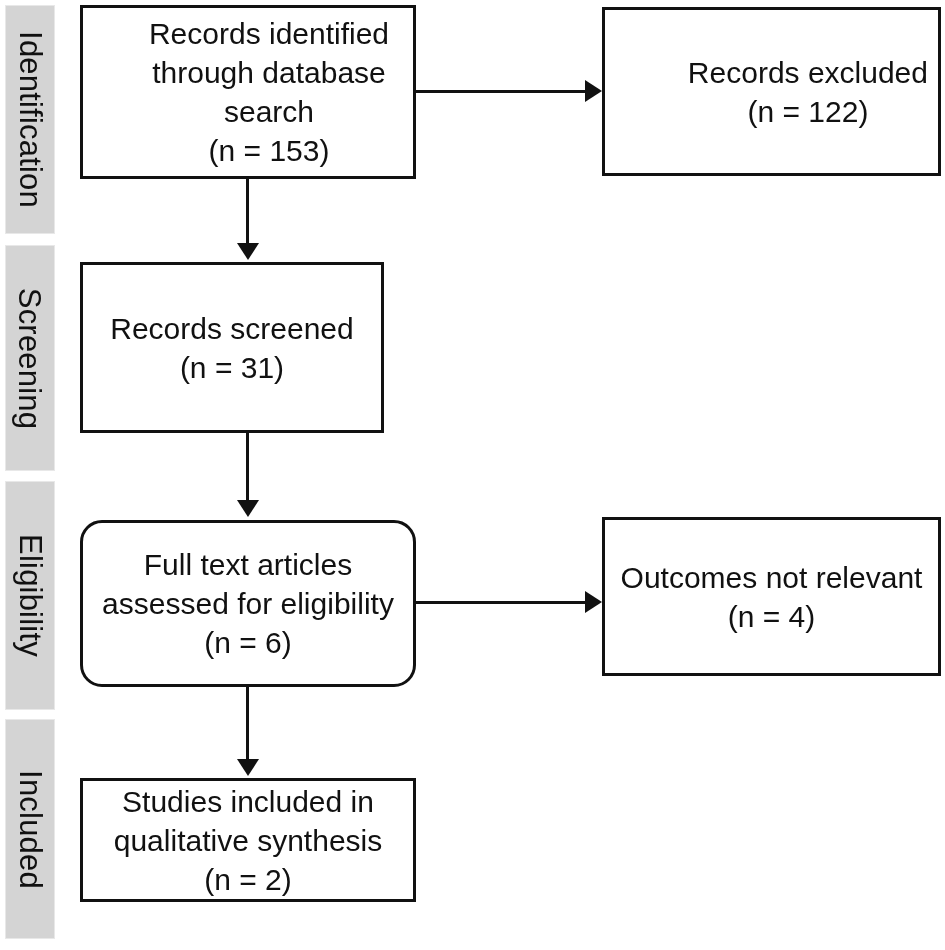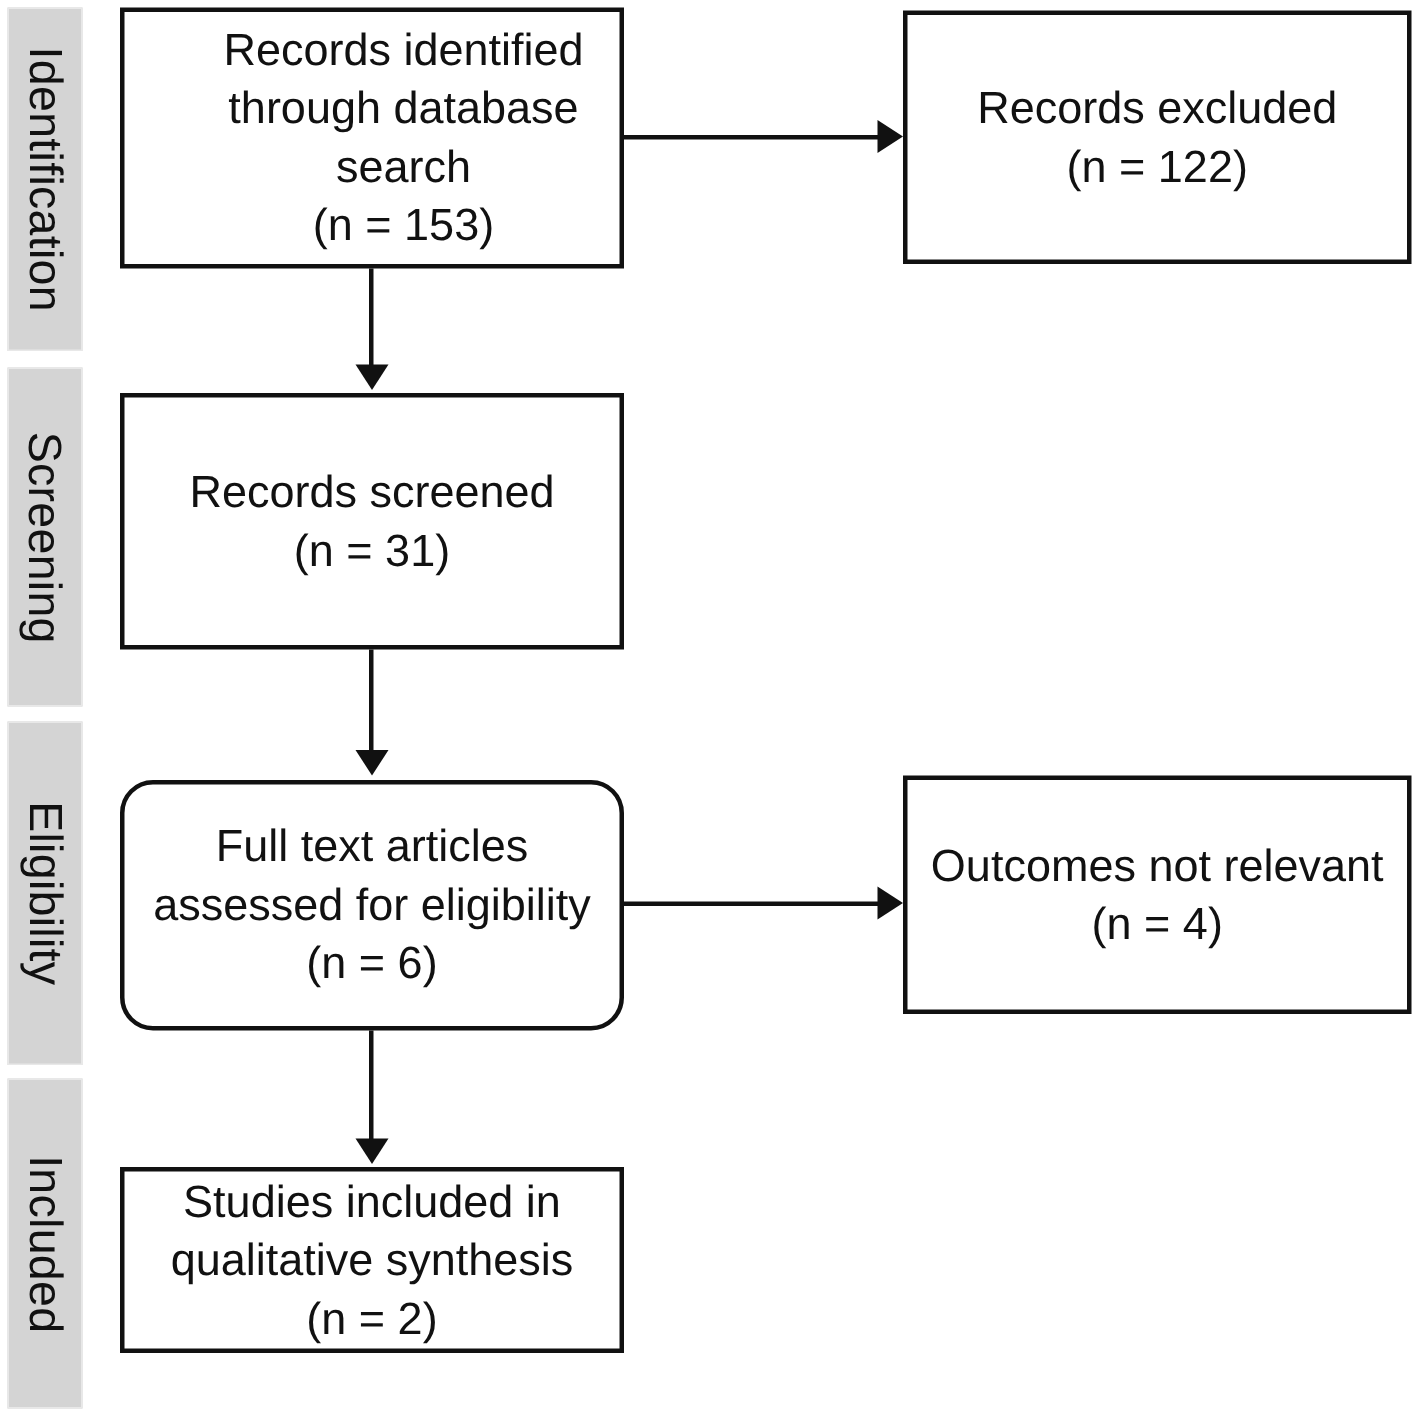--- a/index.html
+++ b/index.html
@@ -108,32 +108,32 @@
   <div class="stage-label" style="left:5px; top:719px; width:50px; height:220px;">
     <span class="stage-text">Included</span>
   </div>
 
   <div class="flow-box" style="left:80px; top:5px; width:336px; height:174px;padding-left:42px;">
     <span class="box-text">Records identified
 through database search
 (n = 153)</span>
   </div>
 
-  <div class="flow-box" style="left:602px; top:7px; width:339px; height:169px;">
+  <div class="flow-box" style="left:602px; top:7px; width:339px; height:169px;justify-content:flex-end;">
     <span class="box-text">Records excluded
 (n = 122)</span>
   </div>
 
   <div class="conn-h" style="left:416px; top:90px; width:172px;"></div>
   <div class="arrow-right" style="left:585px; top:80px;"></div>
 
   <div class="conn-v" style="left:246px; top:179px; height:66px;"></div>
   <div class="arrow-down" style="left:237px; top:243px;"></div>
 
-  <div class="flow-box" style="left:80px; top:262px; width:336px; height:171px;">
+  <div class="flow-box" style="left:80px; top:262px; width:304px; height:171px;">
     <span class="box-text">Records screened
 (n = 31)</span>
   </div>
 
   <div class="conn-v" style="left:246px; top:433px; height:69px;"></div>
   <div class="arrow-down" style="left:237px; top:500px;"></div>
 
   <div class="flow-box" style="left:80px; top:520px; width:336px; height:167px;border-radius:22px;">
     <span class="box-text">Full text articles
 assessed for eligibility

